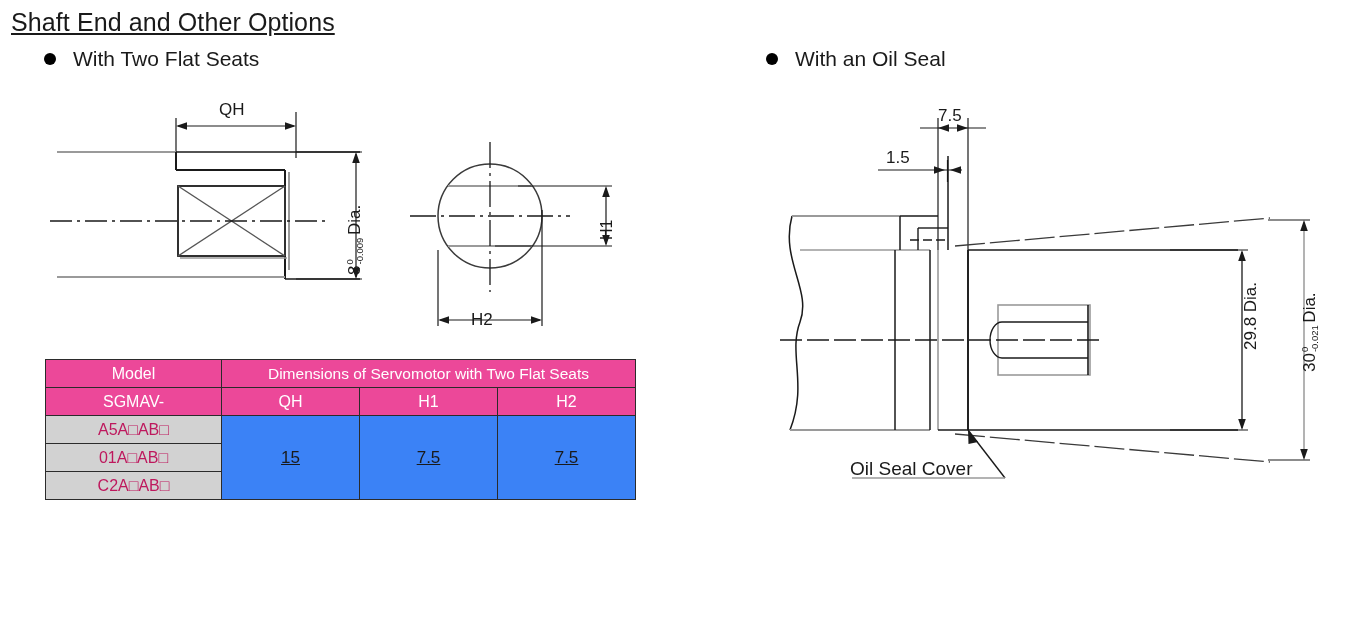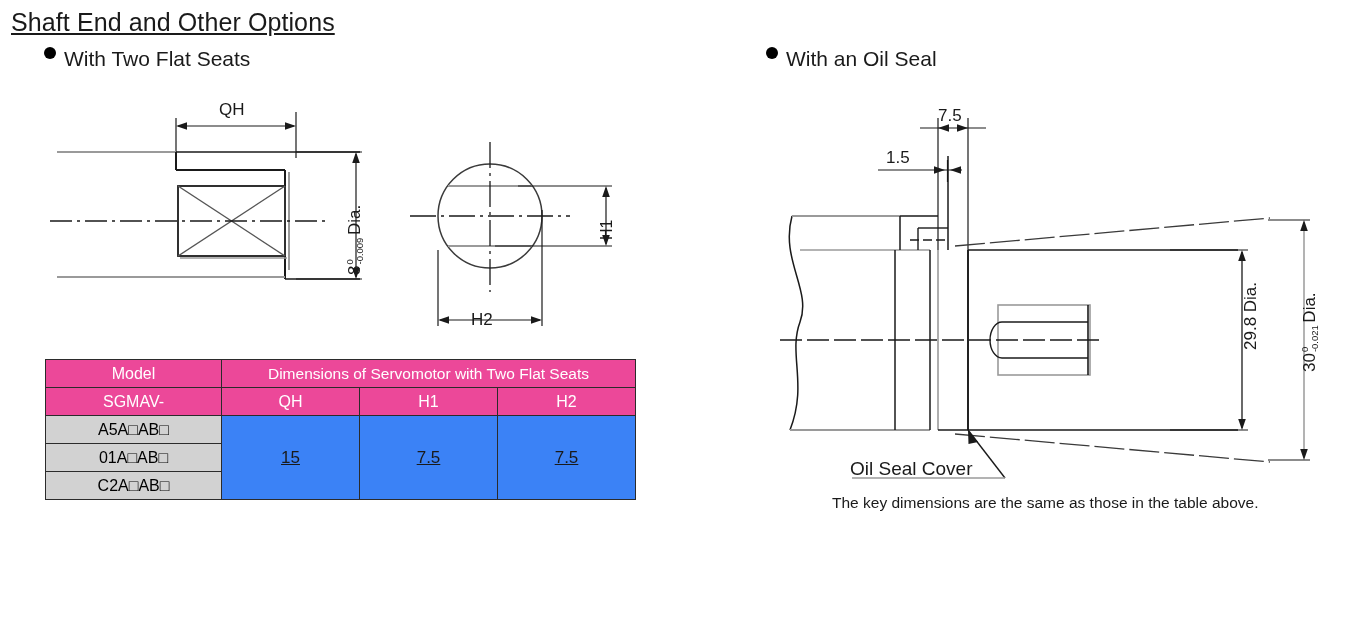--- a/index.html
+++ b/index.html
@@ -22,21 +22,22 @@
     left: 11px; top: 8px;
     font-size: 25px;
     letter-spacing: 0.1px;
     white-space: nowrap;
     text-decoration: underline;
   }
   .bullet-head {
     font-size: 21px;
     white-space: nowrap;
     display: flex;
-    gap: 6px;
+    align-items: center;
+    gap: 15px;
   }
   .bullet-dot {
     width: 12px; height: 12px;
     border-radius: 50%;
     background: #000;
     display: inline-block;
     flex: none;
     margin-right: 2px;
   }
   #head-flat-seats { left: 44px; top: 47px; }
@@ -88,21 +89,21 @@
     font-weight: normal;
   }
   .th-dark {
     background: #ec4899;
     color: #ffffff;
     height: 27px;
   }
   .th-dark.wide { font-size: 15.5px; }
   .model-cell {
     background: #d2d2d2;
-    color: #000000;
+    color: #be185d;
     height: 27px;
     font-size: 16px;
   }
   .val-cell {
     background: #3b82f6;
     color: #1a1a1a;
     font-size: 17px;
     text-decoration: underline;
   }
   .col-model { width: 175px; }
@@ -333,14 +334,13 @@
       <span>0</span>
       <span>-0.021</span>
     </span>
     <span class="suffix">Dia.</span>
   </span>
 </div>
 
 <div class="abs" id="oil-seal-cover-label">Oil Seal Cover</div>
 
 <div class="abs" id="note-block">
-  <div id="note-line-2">The key dimensions are the same as those in the table above.</div>
 </div>
 
 </body></html>

